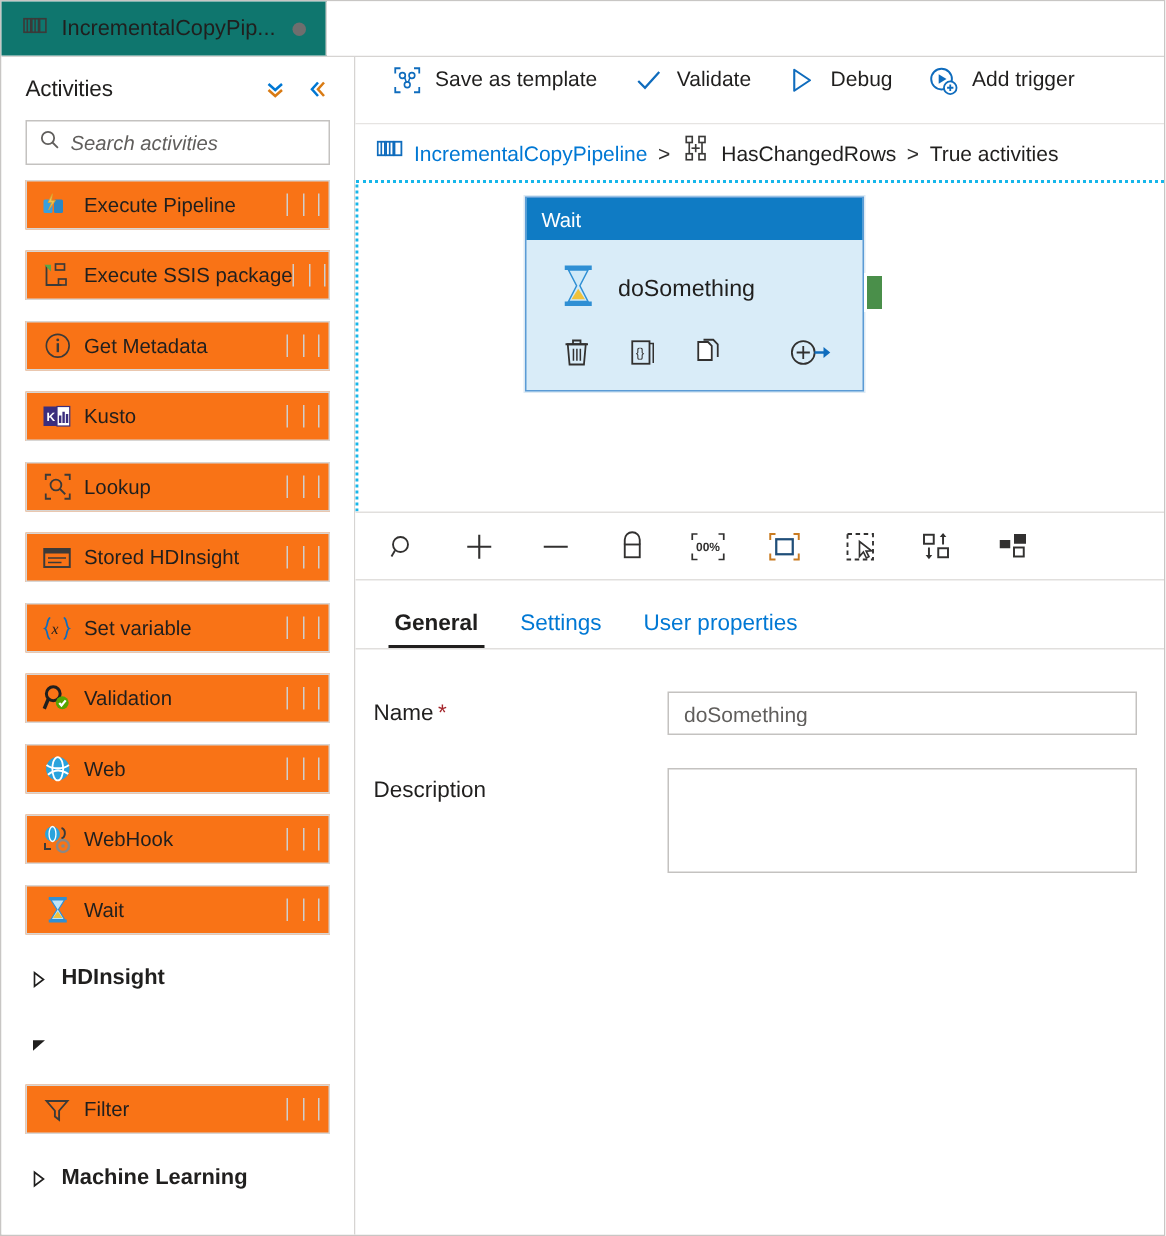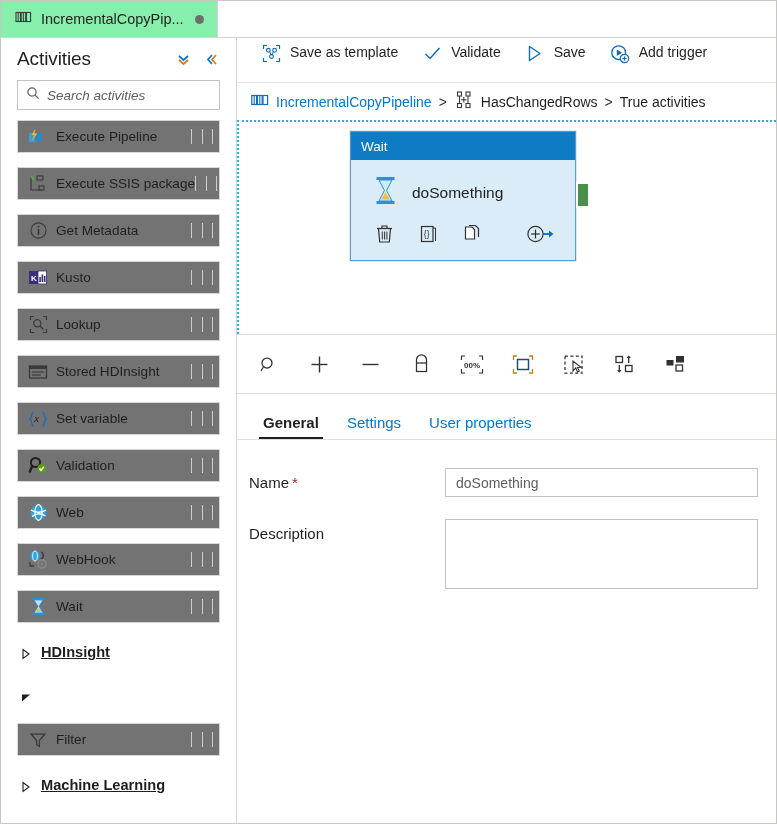--- a/index.html
+++ b/index.html
@@ -25,21 +25,21 @@
     background: #ffffff;
     border-bottom: 1px solid #d6d4d2;
     display: flex;
     align-items: stretch;
     flex: 0 0 auto;
   }
   .doctab {
     display: flex; align-items: center;
     gap: 9px;
     padding: 0 13px 0 14px;
-    background: #86efac;
+    background: #0f766e;
     border-right: 1px solid #d6d4d2;
     min-width: 205px;
     cursor: pointer;
   }
   .doctab .tab-title {
     font-size: 14.5px;
     color: #201f1e;
     white-space: nowrap;
   }
   .dirty-dot {
@@ -65,21 +65,21 @@
     display: flex;
     flex-direction: column;
     min-height: 0;
   }
   .sb-header {
     display: flex; align-items: center;
     padding: 10px 14px 6px 16px;
     gap: 6px;
   }
   .sb-title {
-    font-size: 19px;
+    font-size: 15px;
     font-weight: normal;
     color: #201f1e;
     flex: 1 1 auto;
     letter-spacing: -0.1px;
   }
   .sb-hicon {
     width: 22px; height: 22px;
     display: flex; align-items: center; justify-content: center;
     cursor: pointer;
   }
@@ -105,21 +105,21 @@
 
   .actlist {
     flex: 1 1 auto;
     overflow: hidden;
     padding: 0 16px 10px 16px;
   }
   .act-item {
     display: flex; align-items: center;
     height: 33px;
     border: 1px solid #d8d6d4;
-    background: #737373;
+    background: #f97316;
     margin-bottom: 14px;
     padding: 0 0 0 9px;
     cursor: grab;
     position: relative;
   }
   .act-ico {
     width: 22px; height: 20px;
     flex: 0 0 22px;
     display: flex; align-items: center; justify-content: center;
     margin-right: 7px;
@@ -146,21 +146,20 @@
     height: 30px;
     margin-bottom: 13px;
     margin-top: 2px;
     cursor: pointer;
     padding-left: 4px;
   }
   .group-label {
     font-size: 14.6px;
     font-weight: bold;
     color: #201f1e;
-    text-decoration: underline;
   }
   .tri { width: 10px; height: 12px; flex: 0 0 10px; }
 
   
   .right {
     flex: 1 1 auto;
     display: flex;
     flex-direction: column;
     min-width: 0;
     background: #fff;
@@ -248,21 +247,21 @@
   .green-port {
     position: absolute;
     left: 337px; top: 60px;
     width: 14px; height: 26px;
     background: #4a8f4a;
     border: 2px solid #fff;
   }
 
   
   .canvas-toolbar {
-    height: 60px;
+    height: 46px;
     border-top: 1px solid #e1dfdd;
     border-bottom: 1px solid #e1dfdd;
     display: flex; align-items: center;
     padding-left: 18px;
     gap: 25px;
     flex: 0 0 auto;
     position: relative;
     background: #fff;
   }
   .ctool {
@@ -656,21 +655,21 @@
           </span>
           <span>Validate</span>
         </div>
 
         <div class="cmd">
           <span class="cico">
             <svg width="19" height="19" viewBox="0 0 19 19">
               <path d="M4.5 2.5 L15 9.5 L4.5 16.5 Z" fill="none" stroke="#0f6cbd" stroke-width="1.4" stroke-linejoin="round"></path>
             </svg>
           </span>
-          <span>Save</span>
+          <span>Debug</span>
         </div>
 
         <div class="cmd">
           <span class="cico">
             <svg width="20" height="20" viewBox="0 0 20 20">
               <circle cx="8.7" cy="8.7" r="6.9" fill="none" stroke="#0f6cbd" stroke-width="1.3"></circle>
               <path d="M6.8 5.5 L12 8.7 L6.8 11.9 Z" fill="#0f6cbd"></path>
               <circle cx="14.5" cy="14.5" r="4.2" fill="#ffffff" stroke="#0f6cbd" stroke-width="1.2"></circle>
               <line x1="14.5" y1="12.4" x2="14.5" y2="16.6" stroke="#0f6cbd" stroke-width="1.2"></line>
               <line x1="12.4" y1="14.5" x2="16.6" y2="14.5" stroke="#0f6cbd" stroke-width="1.2"></line>

